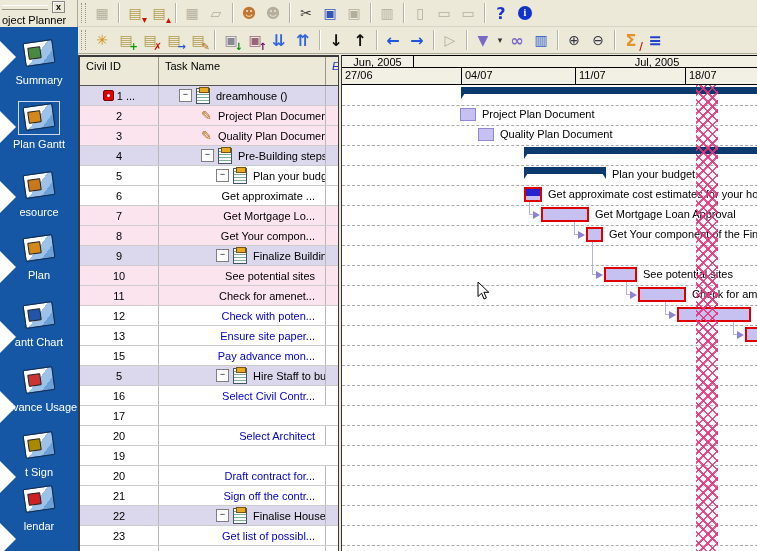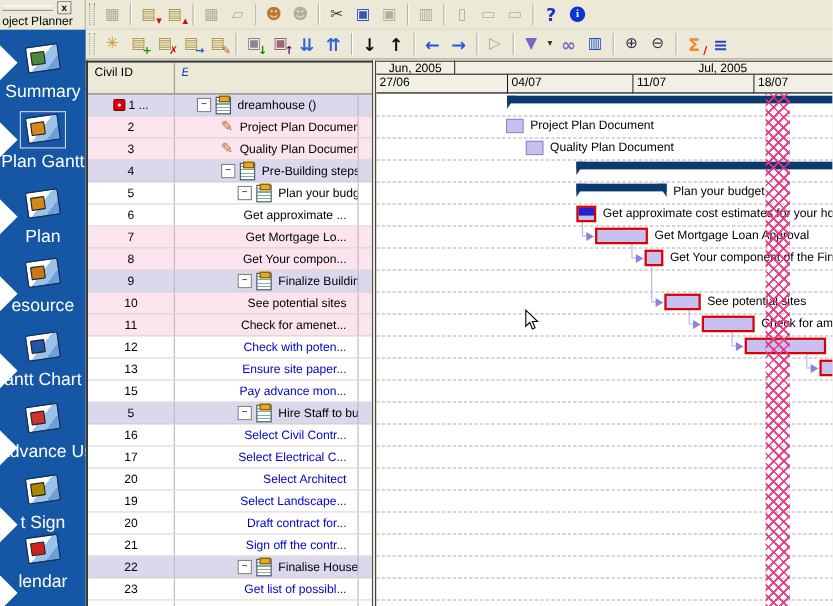--- a/index.html
+++ b/index.html
@@ -22,21 +22,21 @@
   .side-item{position:absolute;left:0;width:78px;text-align:center;}
   .side-item:nth-of-type(1){top:11px}.side-item:nth-of-type(2){top:75px}
   .side-item:nth-of-type(3){top:143px}.side-item:nth-of-type(4){top:206px}
   .side-item:nth-of-type(5){top:273px}.side-item:nth-of-type(6){top:338px}
   .side-item:nth-of-type(7){top:403px}.side-item:nth-of-type(8){top:457px}
   .icon-wrap{display:inline-block;position:relative;width:40px;height:32px;}
   .icon-wrap.selected{outline:1px solid #cfd8ea;}
   .folder{position:absolute;left:5px;top:3px;width:28px;height:22px;border:1px solid #152b4e;border-radius:2px;
           background:linear-gradient(135deg,#ffffff 0 48%,#9cc2ea 48% 75%,#6ea0d8 75%);transform:rotate(-8deg);}
   .emblem{position:absolute;left:9px;top:9px;width:11px;height:10px;border:1px solid #222;border-radius:1px;transform:rotate(-8deg);}
-  .side-label{margin-top:2px;color:#fff;font-size:16px;white-space:nowrap;}
+  .side-label{margin-top:2px;color:#fff;font-size:11px;white-space:nowrap;}
 
   
   .toolbar-row{position:absolute;left:78px;width:679px;height:27px;background:#ECE9D8;
                display:flex;align-items:center;box-sizing:border-box;}
   .row1{top:0;border-bottom:1px solid #d8d4c8;}
   .row2{top:27px;border-bottom:1px solid #aca899;}
   .grip{width:3px;height:20px;margin:0 4px 0 3px;border-left:1px dotted #9a9684;border-right:1px dotted #9a9684;}
   .tb-sep{width:1px;height:20px;background:#b8b4a4;margin:0 4px;box-shadow:1px 0 0 #fff;}
   .tb-btn{position:relative;width:24px;height:22px;display:flex;align-items:center;justify-content:center;
           font-size:14px;background:none;border:none;padding:0;font-family:"DejaVu Sans",sans-serif;}
@@ -112,22 +112,22 @@
     <i style="top:18px"></i>
     <i style="top:88px"></i>
     <i style="top:158px"></i>
     <i style="top:228px"></i>
     <i style="top:298px"></i>
     <i style="top:368px"></i>
     <i style="top:438px"></i>
     <i style="top:500px"></i>
   <div class="side-item"><span class="icon-wrap"><span class="folder"></span><span class="emblem" style="background: rgb(74, 138, 64);"></span></span><div class="side-label">Summary</div></div>
       <div class="side-item"><span class="icon-wrap selected"><span class="folder"></span><span class="emblem" style="background: rgb(212, 136, 28);"></span></span><div class="side-label">Plan Gantt</div></div>
+      <div class="side-item"><span class="icon-wrap"><span class="folder"></span><span class="emblem" style="background: rgb(200, 120, 28);"></span></span><div class="side-label">esource</div></div>
       <div class="side-item"><span class="icon-wrap"><span class="folder"></span><span class="emblem" style="background: rgb(212, 136, 28);"></span></span><div class="side-label">Plan</div></div>
-      <div class="side-item"><span class="icon-wrap"><span class="folder"></span><span class="emblem" style="background: rgb(200, 120, 28);"></span></span><div class="side-label">esource</div></div>
       <div class="side-item"><span class="icon-wrap"><span class="folder"></span><span class="emblem" style="background: rgb(34, 85, 170);"></span></span><div class="side-label">antt Chart</div></div>
       <div class="side-item"><span class="icon-wrap"><span class="folder"></span><span class="emblem" style="background: rgb(204, 51, 51);"></span></span><div class="side-label">advance Usage</div></div>
       <div class="side-item"><span class="icon-wrap"><span class="folder"></span><span class="emblem" style="background: rgb(170, 136, 0);"></span></span><div class="side-label">t Sign</div></div>
       <div class="side-item"><span class="icon-wrap"><span class="folder"></span><span class="emblem" style="background: rgb(204, 34, 34);"></span></span><div class="side-label">lendar</div></div>
     </div>
 
   <div class="toolbar-row row1" id="tb1">
       <span class="grip"></span>
       <button class="tb-btn disabled">
         <span>▦</span>
@@ -267,20 +267,21 @@
         <span class="ov" style="color: rgb(204, 17, 0);">/</span>
       </button>
       <button class="tb-btn bold">
         <span style="color: rgb(34, 68, 204);">≡</span>
       </button>
     </div>
 
   <div class="table-panel">
     <div class="t-header">
       <div class="th-cell th-id">Civil ID</div>
+      <div class="th-cell th-name">Task Name</div>
       <div class="th-cell th-extra">E</div>
     </div>
     <div class="t-body" id="tbody">
         <div class="t-row bg-lav">
           <div class="td-id">
             <span class="flag">
               <b></b>
             </span>
             <span>1 ...</span>
           </div>
@@ -443,40 +444,34 @@
           </div>
           <div class="td-name">
             <span class="leafname txt-blue">Select Civil Contr...</span>
           </div>
           <div class="td-extra"></div>
         </div>
         <div class="t-row bg-white">
           <div class="td-id">
             <span>17</span>
           </div>
-          <div class="td-name">
-            <span class="leafname txt-blue">Select Electrical C...</span>
-          </div>
           <div class="td-extra"></div>
         </div>
         <div class="t-row bg-white">
           <div class="td-id">
             <span>20</span>
           </div>
           <div class="td-name">
             <span class="leafname txt-blue">Select Architect</span>
           </div>
           <div class="td-extra"></div>
         </div>
         <div class="t-row bg-white">
           <div class="td-id">
             <span>19</span>
-          </div>
-          <div class="td-name">
-            <span class="leafname txt-blue">Select Landscape...</span>
           </div>
           <div class="td-extra"></div>
         </div>
         <div class="t-row bg-white">
           <div class="td-id">
             <span>20</span>
           </div>
           <div class="td-name">
             <span class="leafname txt-blue">Draft contract for...</span>
           </div>

